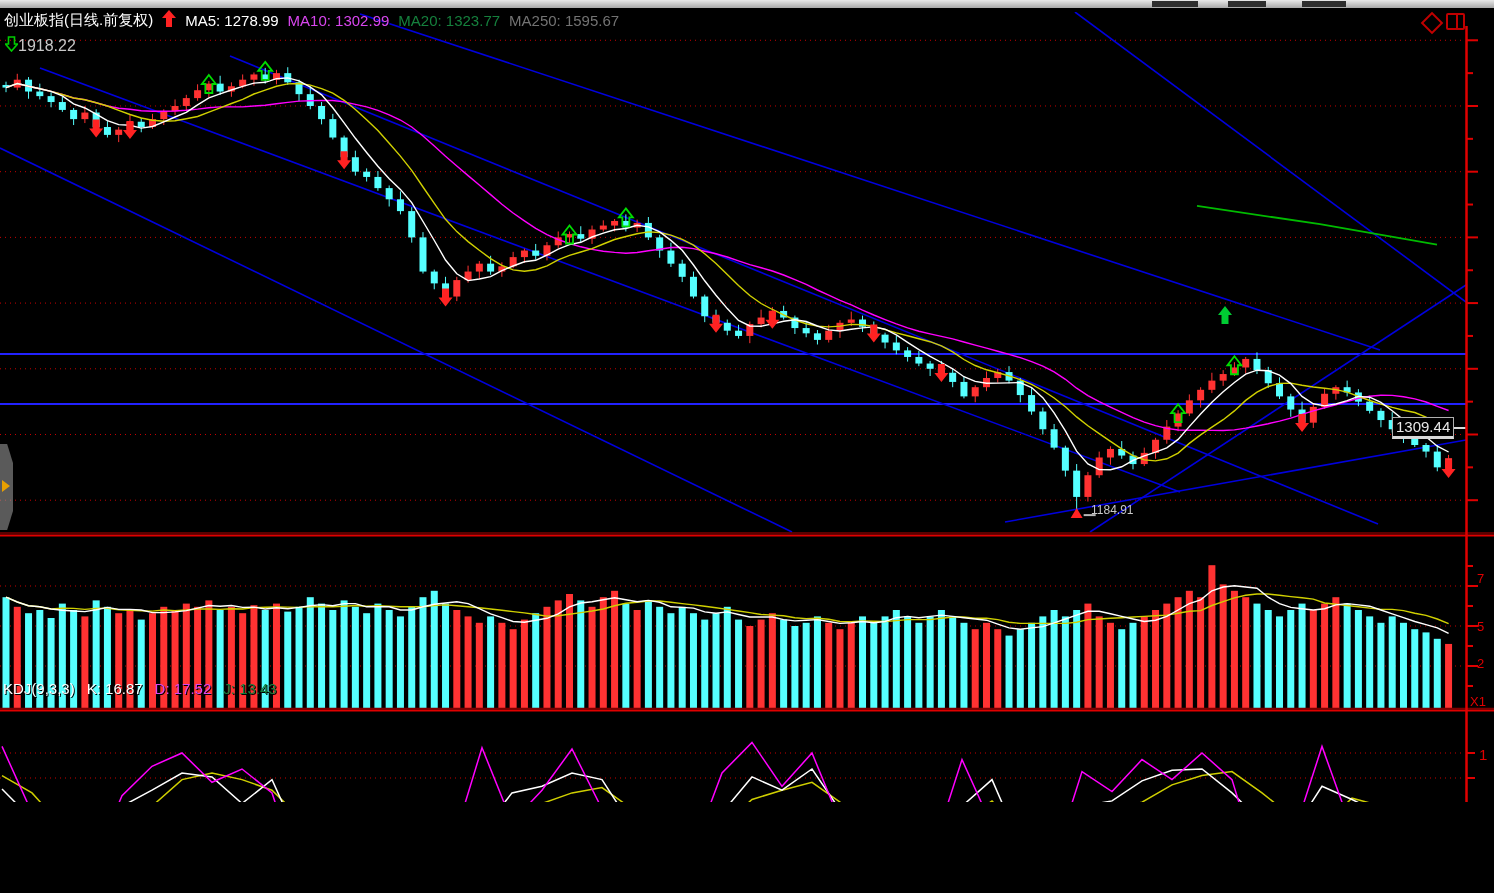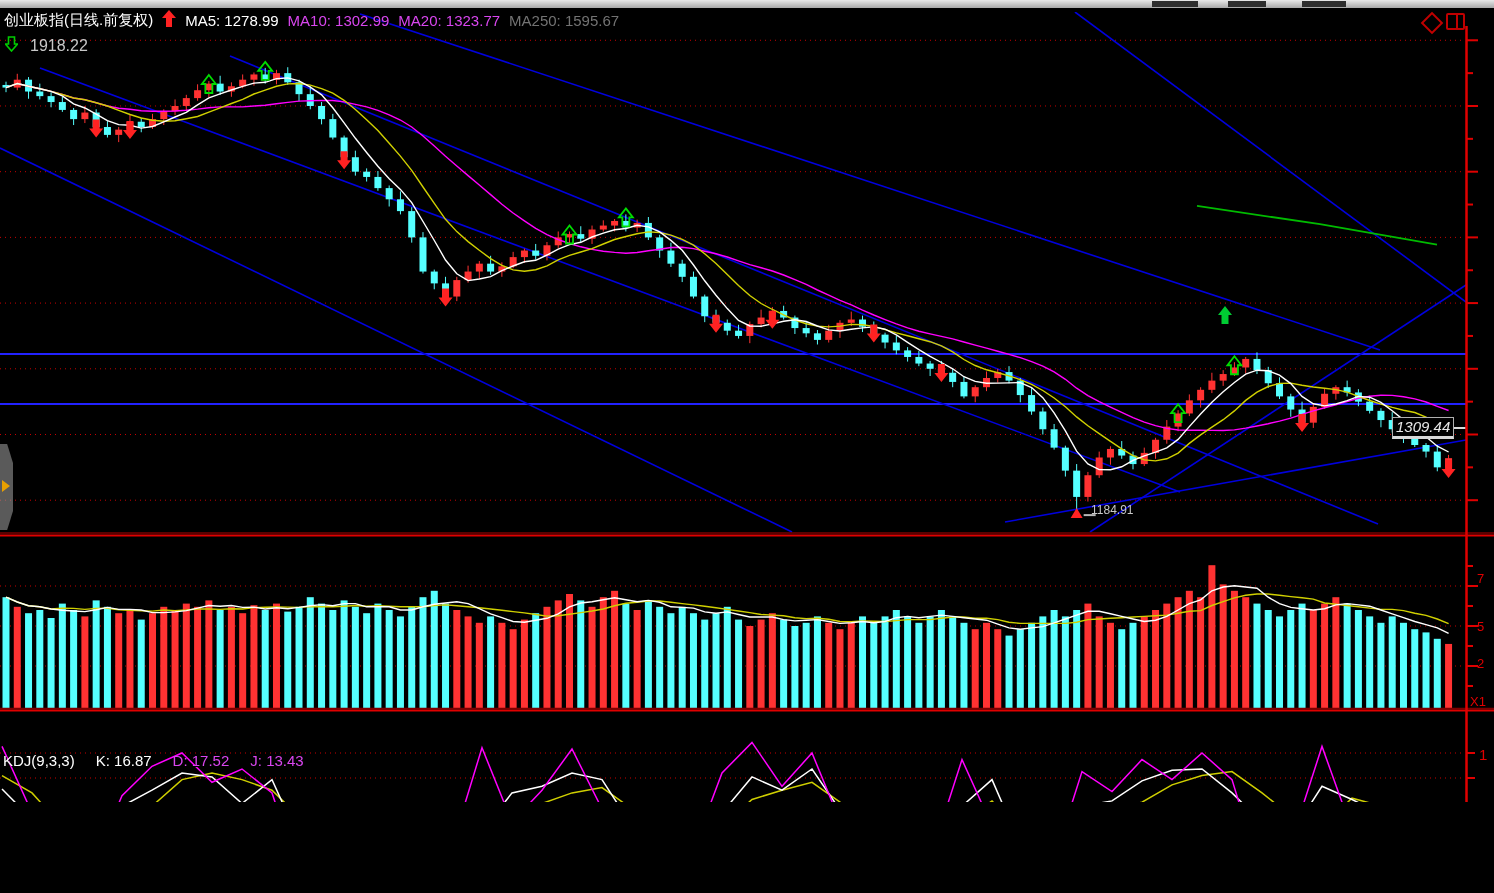--- a/index.html
+++ b/index.html
@@ -6,26 +6,26 @@
   .screen{position:relative;width:1494px;height:802px;background:#000;overflow:hidden;
           font-family:"Liberation Sans","DejaVu Sans",sans-serif;}
   .topbar{position:absolute;left:0;top:0;width:1494px;height:8px;
           background:linear-gradient(#e8e8e8,#a8a8a8);z-index:30;}
   .topbar .notch{position:absolute;top:1px;height:6px;background:#2e2e2e;}
   .n1{left:1152px;width:46px}.n2{left:1228px;width:38px}.n3{left:1302px;width:44px}
   svg.chart{position:absolute;left:0;top:0;z-index:5;}
   .overlay{position:absolute;z-index:20;white-space:nowrap;}
   .hdr{display:flex;align-items:center;gap:9px;font-size:15px;
        text-shadow:1px 1px 0 #000;}
-  .t-white{color:#ffffff}.t-yel{color:#d946ef}.t-mag{color:#d946ef}
+  .t-white{color:#ffffff}.t-yel{color:#d946ef}.t-mag{color:#15803d}
   .t-grn{color:#737373}.t-grey{color:#c8c8c8}
   .axis-lab{color:#e00000;font-size:13px;}
   .price-box{position:absolute;left:1392px;top:417px;z-index:21;background:#000;
              border:1px solid #b0b0b0;border-bottom:3px solid #d8d8d8;
-             color:#e8e8e8;font-size:15px;padding:0 3px 1px 3px;font-style:italic;}
+             color:#e8e8e8;font-size:15px;padding:0 3px 1px 3px;}
   .flyout{position:absolute;left:0;top:444px;width:13px;height:86px;z-index:25;
           background:rgba(150,150,150,.6);
           clip-path:polygon(0 0,55% 0,100% 22%,100% 78%,55% 100%,0 100%);}
   .flyout .tri{position:absolute;left:2px;top:36px;width:0;height:0;
                border-left:8px solid #e8a000;border-top:6px solid transparent;
                border-bottom:6px solid transparent;}
   .icon-diamond{position:absolute;left:1424px;top:15px;width:12px;height:12px;z-index:31;
                 border:2px solid #c00000;transform:rotate(45deg);}
   .icon-window{position:absolute;left:1446px;top:13px;width:15px;height:13px;z-index:31;
                border:2px solid #c00000;border-radius:2px;}
@@ -561,35 +561,35 @@
       <svg width="14" height="17">
           <path d="M7 0 L14 8 L10 8 L10 17 L4 17 L4 8 L0 8 Z" fill="#ff2222"></path>
         </svg>
     </span>
     <span class="t-white">MA5: 1278.99</span>
     <span class="t-yel">MA10: 1302.99</span>
     <span class="t-mag">MA20: 1323.77</span>
     <span class="t-grn">MA250: 1595.67</span>
   </div>
 
-  <div class="overlay hdr" style="left:5px;top:36px;gap:12px;text-decoration:underline;">
+  <div class="overlay hdr" style="left:5px;top:36px;gap:0;text-decoration:underline;">
     <span class="marker-arrow-svg">
       <svg width="13" height="16">
           <path d="M3.5 1 L9.5 1 L9.5 8 L12.5 8 L6.5 15 L0.5 8 L3.5 8 Z" fill="none" stroke="#00cc00" stroke-width="1.6"></path>
         </svg>
     </span>
     <span class="t-grey" style="font-size:16px;">1918.22</span>
   </div>
 
   <div class="overlay t-grey" style="left:1091px;top:503px;font-size:12px;">1184.91</div>
 
   <div class="price-box">1309.44</div>
 
 
-  <div class="overlay hdr" style="left:3px;top:752px;gap:21px;">
+  <div class="overlay hdr" style="left:3px;top:680px;gap:12px;">
     <span class="t-white">KDJ(9,3,3)</span>
     <span class="t-white">K: 16.87</span>
     <span class="t-yel">D: 17.52</span>
     <span class="t-mag">J: 13.43</span>
   </div>
 
   <div class="overlay axis-lab" style="left:1477px;top:571px;">7</div>
   <div class="overlay axis-lab" style="left:1477px;top:619px;">5</div>
   <div class="overlay axis-lab" style="left:1477px;top:656px;">2</div>
   <div class="overlay axis-lab" style="left:1470px;top:694px;">X1</div>

